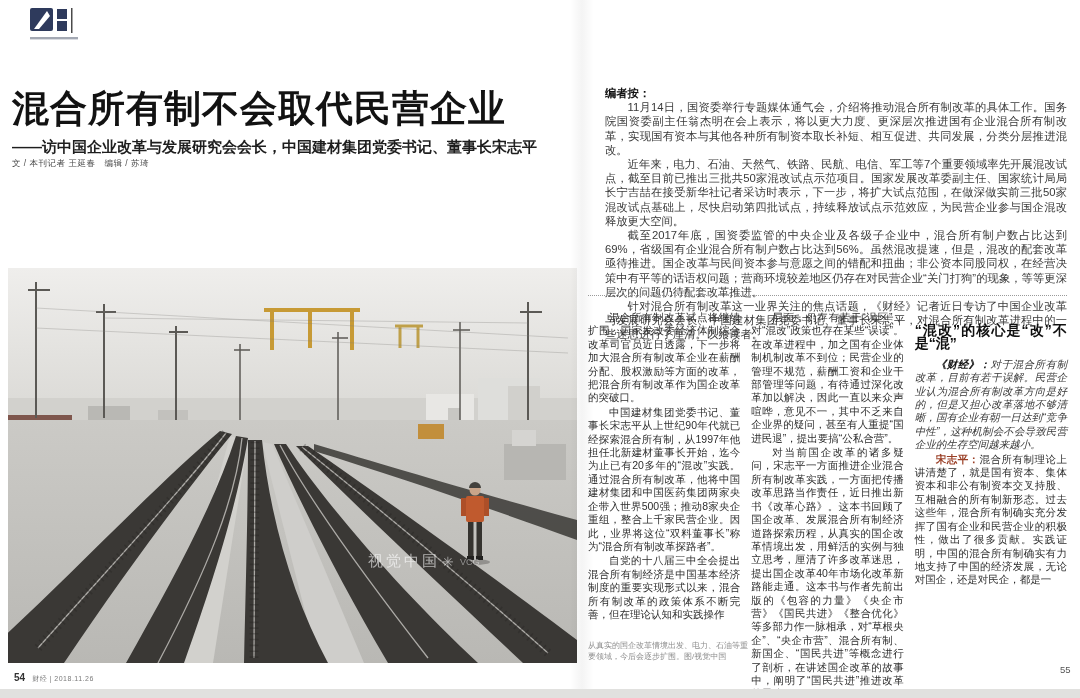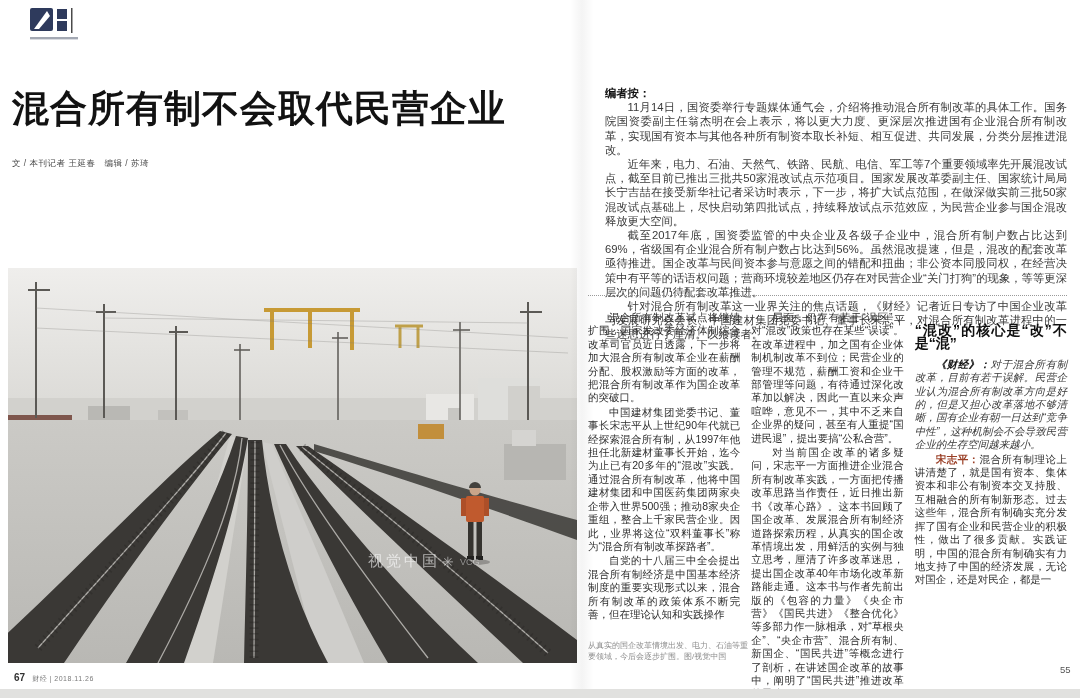--- a/index.html
+++ b/index.html
@@ -46,20 +46,21 @@
       <rect x="2" y="2" width="23" height="23" rx="2" fill="#2e3a5c"></rect>
       <path d="M6 23 L19 5 L22 10 L11 23 Z" fill="#ffffff"></path>
       <rect x="29" y="3" width="10" height="10" fill="#2e3a5c"></rect>
       <rect x="29" y="15" width="10" height="10" fill="#2e3a5c"></rect>
       <rect x="43" y="2" width="1.5" height="25" fill="#4a4a4a"></rect>
       <rect x="2" y="31" width="48" height="2.4" fill="#a3a8b3"></rect>
     </svg>
   </div>
 
   <div class="abs headline">混合所有制不会取代民营企业</div>
+  <div class="abs subtitle">——访中国企业改革与发展研究会会长，中国建材集团党委书记、董事长宋志平</div>
   <div class="abs byline">文 / 本刊记者 王延春　编辑 / 苏琦</div>
 
   <svg class="abs photo" viewBox="0 0 569 395">
     <defs>
       <linearGradient id="sky" x1="0" y1="0" x2="0" y2="1">
         <stop offset="0" stop-color="#efeeec"></stop>
           <stop offset="1" stop-color="#d8d7d3"></stop>
       </linearGradient>
       <linearGradient id="slab" x1="0" y1="0" x2="0" y2="1">
         <stop offset="0" stop-color="#cbcac6"></stop>
@@ -168,21 +169,21 @@
     </g>
 
     <g transform="translate(360,282)" font-family="Liberation Sans, DejaVu Sans, sans-serif">
       <text x="0" y="16" font-size="15" letter-spacing="3" fill="#ffffff" opacity="0.6">视觉中国</text>
       <text x="74" y="17" font-size="14" fill="#ffffff" opacity="0.6">✳</text>
       <text x="92" y="15" font-size="9" fill="#ffffff" opacity="0.45">VCG</text>
     </g>
   </svg>
 
   <div class="abs footer-left">
-    <span>67</span><span class="issue">财经 | 2018.11.26</span>
+    <span>54</span><span class="issue">财经 | 2018.11.26</span>
   </div>
 
   <div class="abs gutter"></div>
 
   <div class="abs editor-note">
     <div class="label">编者按：</div>
     <p>11月14日，国资委举行专题媒体通气会，介绍将推动混合所有制改革的具体工作。国务院国资委副主任翁杰明在会上表示，将以更大力度、更深层次推进国有企业混合所有制改革，实现国有资本与其他各种所有制资本取长补短、相互促进、共同发展，分类分层推进混改。</p>
     <p>近年来，电力、石油、天然气、铁路、民航、电信、军工等7个重要领域率先开展混改试点，截至目前已推出三批共50家混改试点示范项目。国家发展改革委副主任、国家统计局局长宁吉喆在接受新华社记者采访时表示，下一步，将扩大试点范围，在做深做实前三批50家混改试点基础上，尽快启动第四批试点，持续释放试点示范效应，为民营企业参与国企混改释放更大空间。</p>
     <p>截至2017年底，国资委监管的中央企业及各级子企业中，混合所有制户数占比达到69%，省级国有企业混合所有制户数占比达到56%。虽然混改提速，但是，混改的配套改革亟待推进。国企改革与民间资本参与意愿之间的错配和扭曲；非公资本同股同权，在经营决策中有平等的话语权问题；营商环境较差地区仍存在对民营企业“关门打狗”的现象，等等更深层次的问题仍待配套改革推进。</p>
     <p>针对混合所有制改革这一业界关注的焦点话题，《财经》记者近日专访了中国企业改革与发展研究会会长、中国建材集团党委书记、董事长宋志平，对混合所有制改革进程中的一些迷思进行了厘清。以飨读者。</p>

